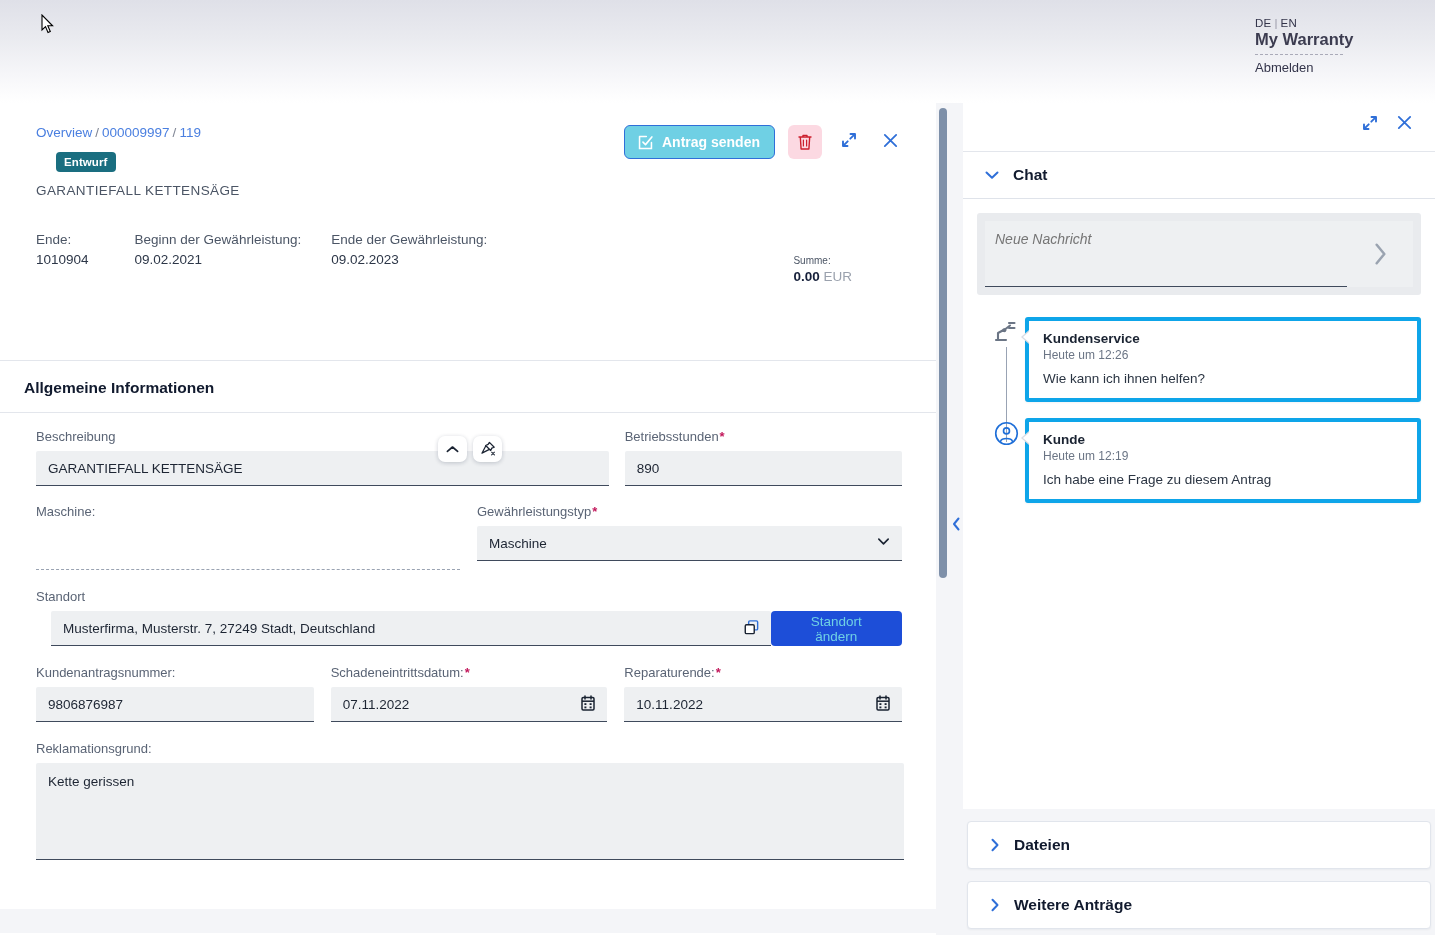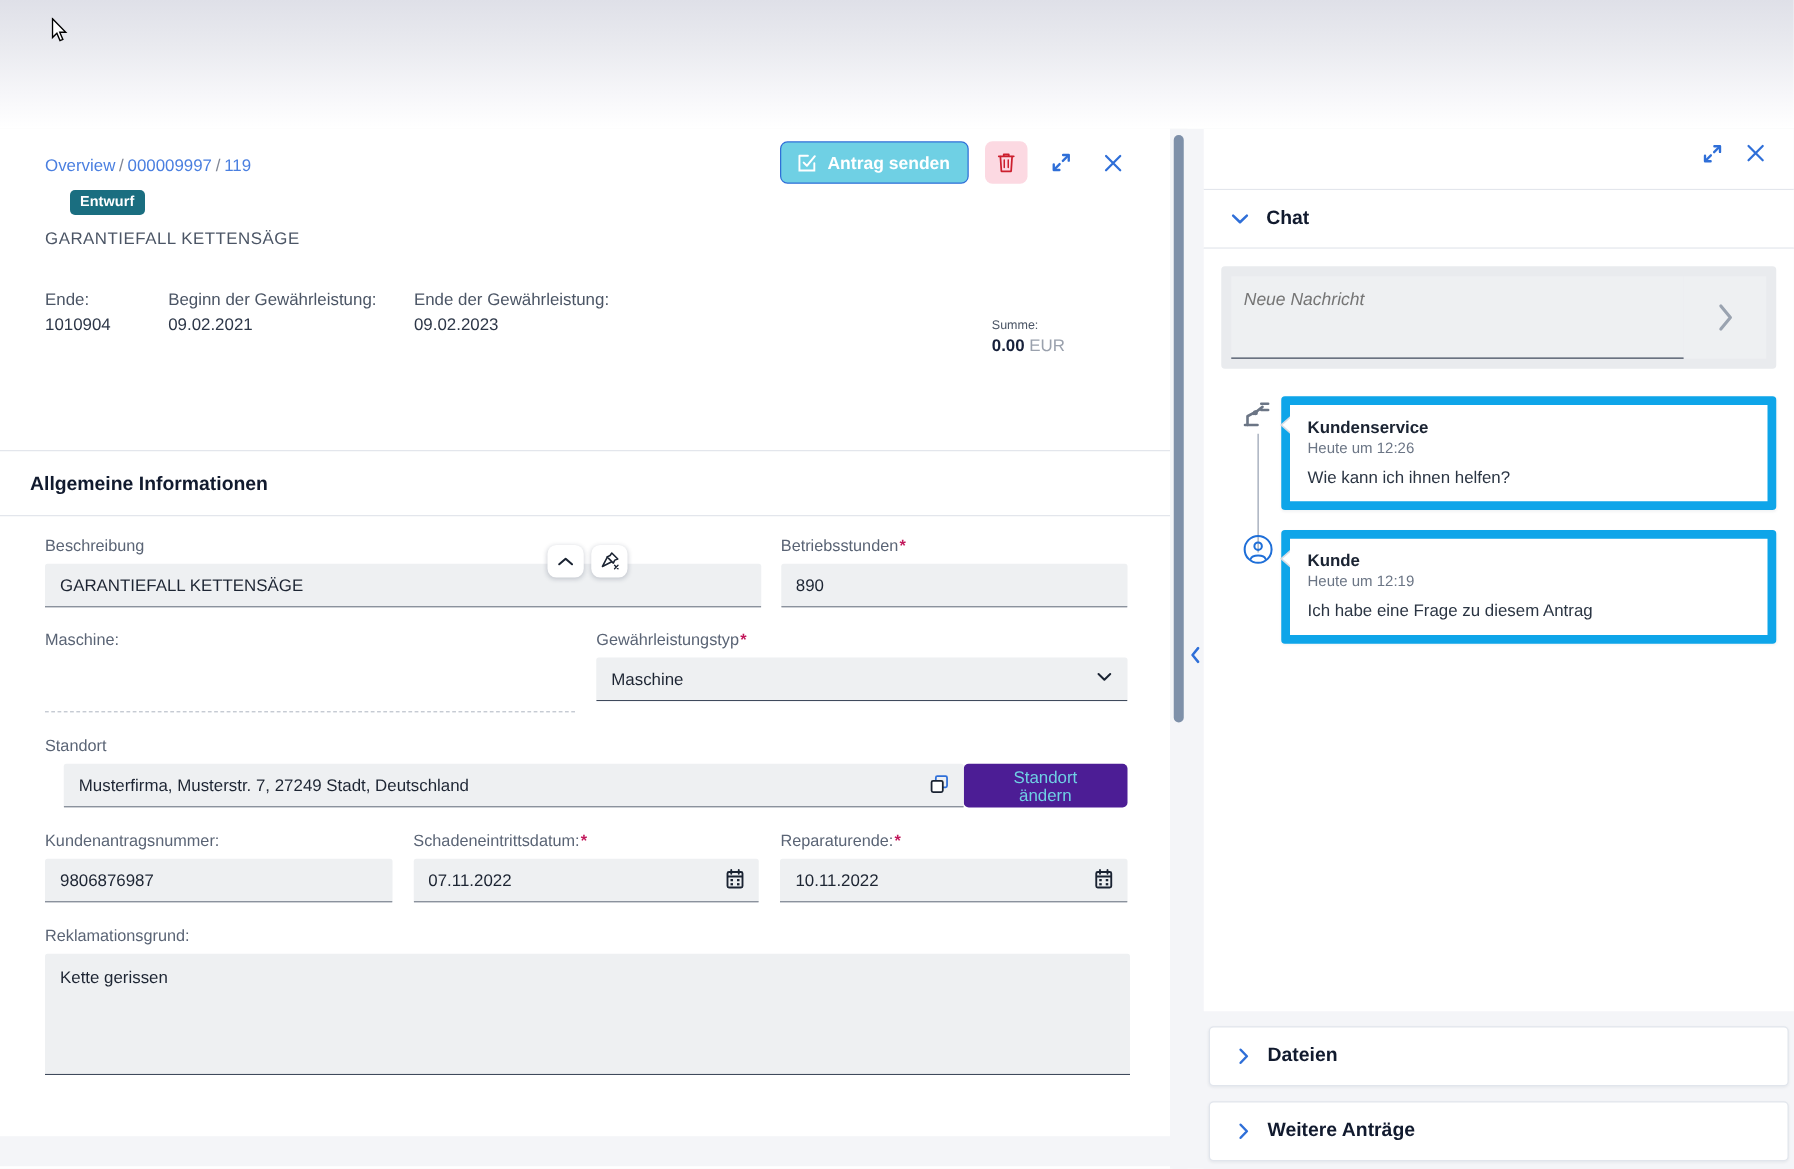--- a/index.html
+++ b/index.html
@@ -51,21 +51,21 @@
   .title-row { display: flex; align-items: flex-start; margin-top: 10px; }
   .page-title { font-size: 30px; font-weight: bold; color: #111a2e; letter-spacing: -.3px; line-height: 34px; }
   .status-badge {
     margin-left: 20px; margin-top: 2px;
     background: #1a6e80; color: #ffffff; font-size: 11.5px; font-weight: bold;
     padding: 4px 8px 4px 8px; border-radius: 4px; letter-spacing: .1px;
   }
   .subtitle { font-size: 13.5px; color: #4b5565; letter-spacing: .4px; margin-top: 11px; }
 
   
-  .pane-actions { position: absolute; right: 34px; top: 10px; display: flex; align-items: center; }
+  .pane-actions { position: absolute; right: 34px; top: 22px; display: flex; align-items: flex-start; }
   .btn-primary {
     display: flex; align-items: center; gap: 8px;
     background: #6fd0e4; border: 1.5px solid #2f6fd8; border-radius: 6px;
     color: #ffffff; font-size: 14px; font-weight: bold;
     padding: 8px 14px 8px 12px; cursor: pointer; height: 34px;
   }
   .btn-icon-del {
     margin-left: 13px; width: 34px; height: 34px; border-radius: 6px;
     background: #fcd9e2; display: flex; align-items: center; justify-content: center; cursor: pointer;
   }
@@ -128,21 +128,21 @@
   .col-a { width: 574px; }
   .col-b { width: 278px; }
 
   .grid-mach { display: flex; gap: 17px; margin-top: 18px; justify-content: flex-end; }
   .mach-left { width: 425px; }
   .mach-right { width: 426px; }
 
   .standort-row { display: flex; gap: 0; align-items: flex-start; margin-top: 19px; margin-left: 15px; }
   .standort-input-wrap { width: 730px; position: relative; }
   .btn-secondary {
-    background: #4c1d95; border: none; color: #6fd0e4; font-size: 13.5px;
+    background: #1d4ed8; border: none; color: #6fd0e4; font-size: 13.5px;
     height: 35px; padding: 0 18px; border-radius: 4px; cursor: pointer;
     font-family: "Liberation Sans", sans-serif;
   }
 
   .dates-row { display: flex; gap: 17px; margin-top: 19px; }
   .d1 { width: 278px; } .d2 { width: 277px; } .d3 { width: 278px; }
 
   .textarea-block { margin-top: 19px; }
   .ta {
     background: #eef0f2; border: none; border-bottom: 1.6px solid #3f4a5c;
@@ -190,21 +190,21 @@
   .composer-send {
     width: 66px; background: #eef0f2; border: none; cursor: pointer;
     display: flex; align-items: center; justify-content: center;
   }
 
   .msg-list { margin-top: 22px; position: relative; padding-left: 10px; }
   .thread-line { position: absolute; left: 29px; top: 30px; width: 1px; height: 95px; background: #99a3b4; }
   .msg { display: flex; align-items: flex-start; margin-bottom: 16px; position: relative; }
   .msg-avatar { width: 38px; flex: 0 0 38px; display: flex; justify-content: center; padding-top: 3px; }
   .msg-bubble {
-    position: relative; flex: 1; background: #ffffff; border: 7px solid #0ea5e9;
+    position: relative; flex: 1; background: #ffffff; border: 4px solid #0ea5e9;
     border-radius: 3px; padding: 10px 14px 12px 14px; box-shadow: 0 1px 2px rgba(20,30,60,.05);
   }
   .msg-bubble:before {
     content: ""; position: absolute; left: -8px; top: 9px;
     border-top: 7px solid transparent; border-bottom: 7px solid transparent;
     border-right: 8px solid #d9dde4;
   }
   .msg-bubble:after {
     content: ""; position: absolute; left: -6.5px; top: 9px;
     border-top: 7px solid transparent; border-bottom: 7px solid transparent;
@@ -221,20 +221,28 @@
   }
 </style>
 </head>
 <body>
 
 <div class="top-header">
   <svg class="cursor-arrow" viewBox="0 0 14 20">
     <path d="M1,1 L1,16 L4.5,12.6 L7,18.5 L9.3,17.5 L6.8,11.8 L11.6,11.8 Z" fill="#ffffff" stroke="#000000" stroke-width="1.1"></path>
   </svg>
 
+  <div class="brand-block">
+    <div class="lang-row">
+      <span class="lang-de">DE</span><span class="sep">|</span><span class="lang-en">EN</span>
+    </div>
+    <div class="brand-title">My Warranty</div>
+    <div class="brand-rule"></div>
+    <div class="logout">Abmelden</div>
+  </div>
 </div>
 
 <div class="workspace">
 
   <div class="left-pane">
 
     <div class="detail-head">
       <div class="breadcrumb">
         <span class="crumb">Overview</span><span class="slash">/</span><span class="crumb">000009997</span><span class="slash">/</span><span class="crumb-last">119</span>
       </div>

